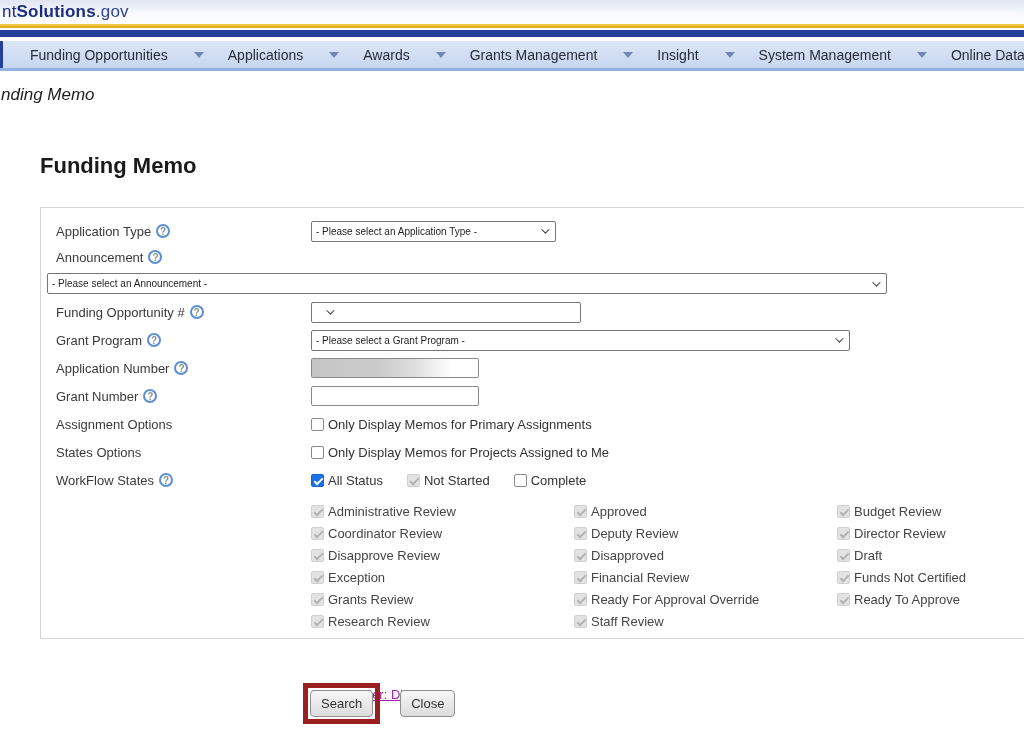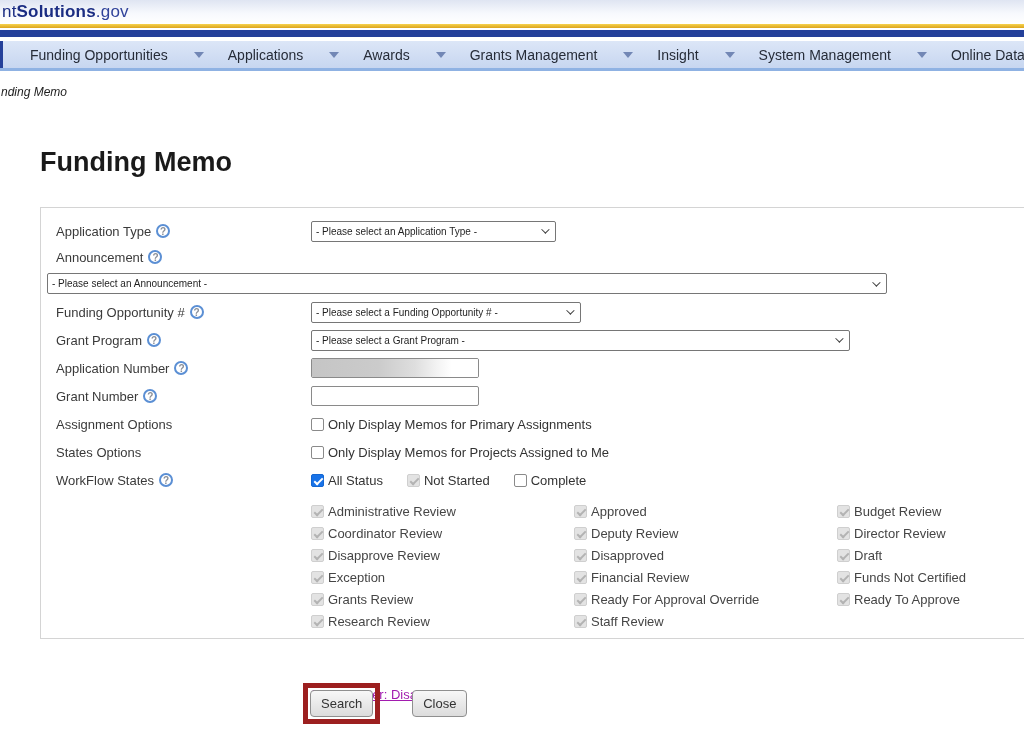--- a/index.html
+++ b/index.html
@@ -23,24 +23,24 @@
     display:flex; align-items:center; padding-left:30px; }
   .nav-left-edge { position:absolute; left:0; top:0; width:3px; height:27px; background:#24409a; }
   .nav-item { display:flex; align-items:center; cursor:pointer; white-space:nowrap; }
   .nav-label { font-size:14px; color:#262c38; }
   .nav-tri { width:0; height:0; border-left:5px solid transparent; border-right:5px solid transparent;
     border-top:6px solid #7287b5; margin-left:26px; }
   .nav-item + .nav-item { margin-left:24px; }
   .nav-underline { height:3px; background:#8fb2e3; }
 
   
-  .breadcrumb { margin:14px 0 0 1px; font-size:12px; font-style:italic; color:#1d1d1d; }
-
-  
-  .page-title { margin:48px 0 0 40px; font-size:27px; font-weight:bold; color:#1a1a1a; }
+  .breadcrumb { margin:14px 0 0 1px; font-size:17px; font-style:italic; color:#1d1d1d; }
+
+  
+  .page-title { margin:48px 0 0 40px; font-size:22px; font-weight:bold; color:#1a1a1a; }
 
   
   .panel { position:absolute; left:40px; top:207px; width:1010px; border:1px solid #d4d4d4;
     background:#fff; padding:9px 0 6px 6px; }
   .frow { display:flex; align-items:center; height:28px; padding-left:9px; }
   .frow-lbl { width:255px; font-size:13px; color:#3a3a3a; display:flex; align-items:center; flex:none; }
   .ann-lblrow { height:24px; }
   .help-icon { display:inline-flex; align-items:center; justify-content:center;
     width:14px; height:14px; margin-left:5px; border:2px solid #5b8fd4; border-radius:50%;
     font-size:10px; font-weight:bold; color:#8a8f98; background:#fff; cursor:pointer; flex:none; }
@@ -78,21 +78,21 @@
   .wf-cell .cb-label { color:#454545; }
 
   
   .filter-link { position:absolute; left:310px; top:687px; font-size:13px; color:#a21caf;
     text-decoration:underline; cursor:pointer; }
   .actions { position:absolute; left:303px; top:683px; display:flex; align-items:flex-start; }
   .red-box { border:5px solid #9c1f1f; padding:2px; display:inline-block; }
   .btn { font-family:"Liberation Sans", sans-serif; font-size:13px; color:#333;
     background:linear-gradient(180deg,#f7f7f7,#dcdcdc); border:1px solid #8f8f8f; border-radius:4px;
     padding:5px 10px; cursor:pointer; }
-  .btn-close { margin-left:32px; margin-top:7px; }
+  .btn-close { margin-left:20px; margin-top:7px; }
 </style>
 </head>
 <body>
 
 <div class="page">
 
   <div class="top-logo">
     <span class="logo-text"><span>nt</span><span class="lb">Solutions</span><span class="lg">.gov</span></span>
   </div>
   <div class="stripe-gold"></div>
@@ -169,21 +169,20 @@
       <span>- Please select an Announcement -</span>
       <span class="chev"></span>
     </div>
 
     <div class="frow">
       <span class="frow-lbl">
         <span>Funding Opportunity #</span>
         <span class="help-icon">?</span>
       </span>
       <div class="sel sel-fo">
-        <span>- Please select a Funding Opportunity # -</span>
         <span class="chev"></span>
       </div>
     </div>
 
     <div class="frow">
       <span class="frow-lbl">
         <span>Grant Program</span>
         <span class="help-icon">?</span>
       </span>
       <div class="sel sel-gp">

